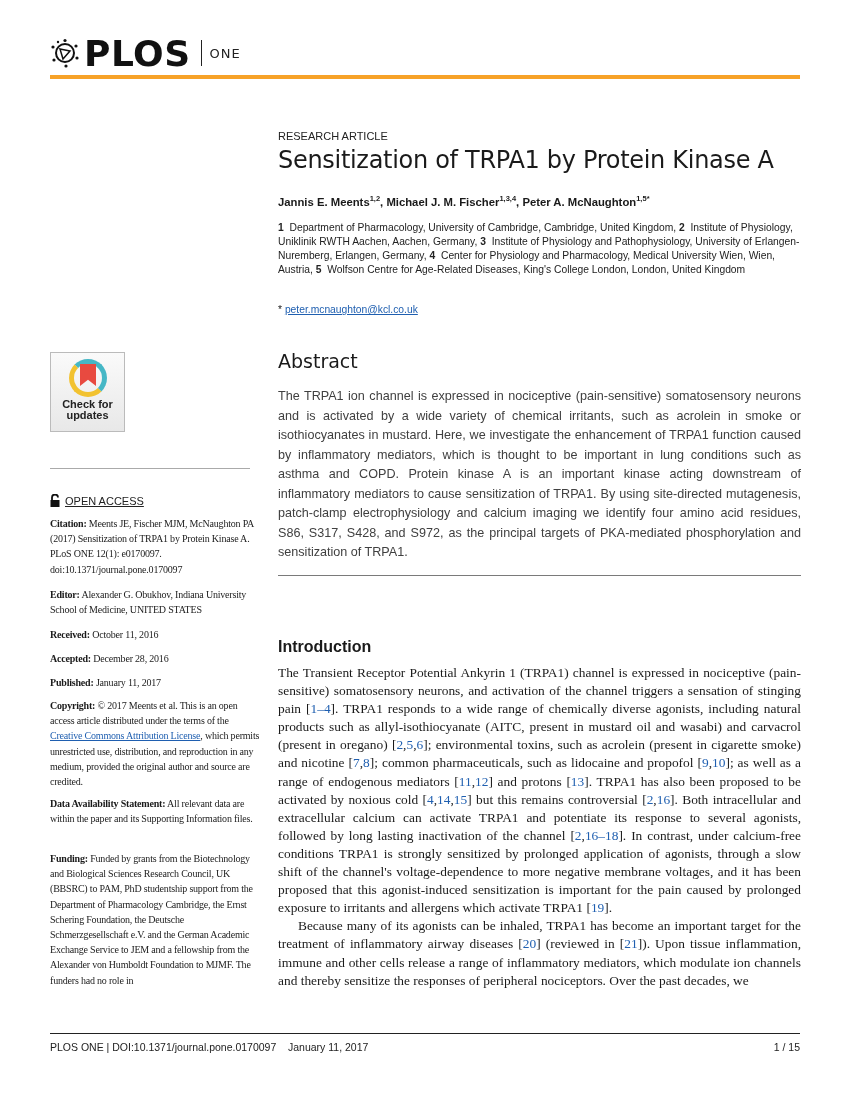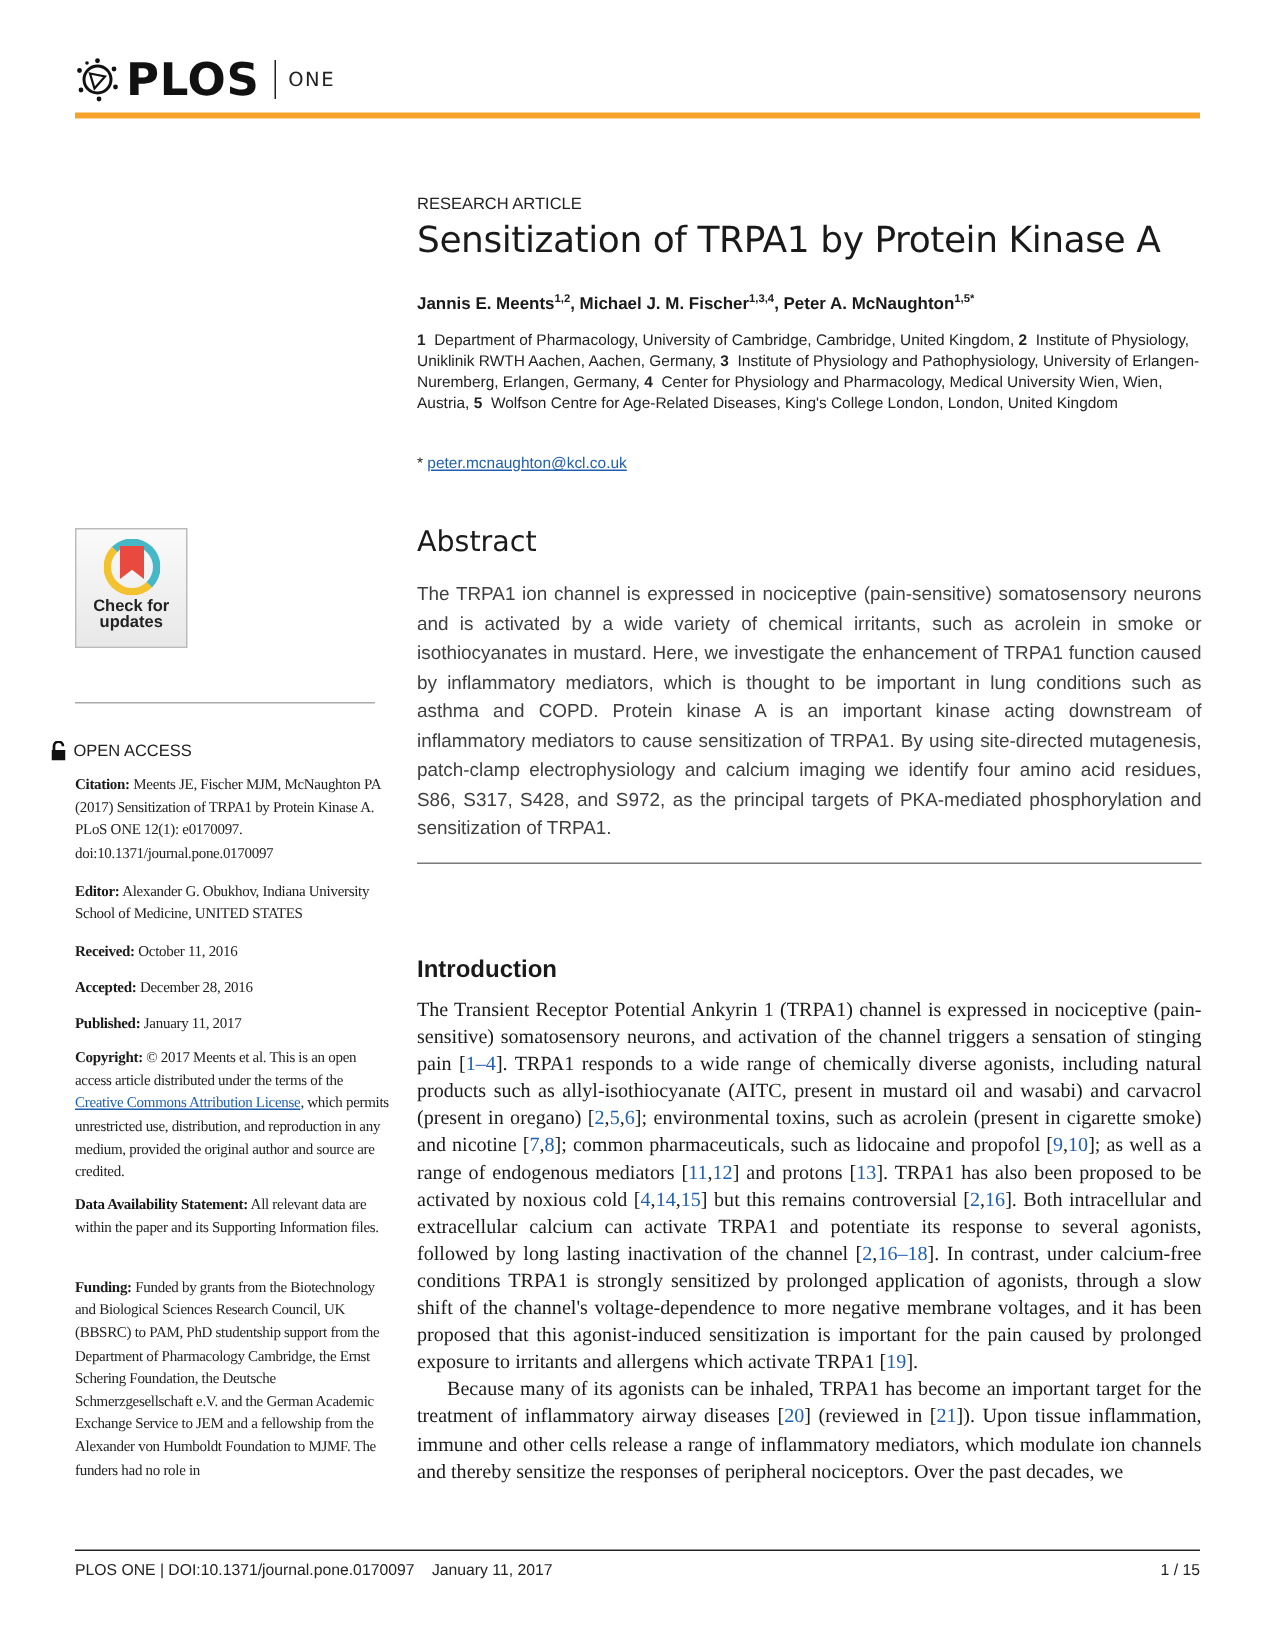--- a/index.html
+++ b/index.html
@@ -1,21 +1,21 @@
 <!DOCTYPE html>
 <html><head>
 <meta charset="utf-8">
 <style>
   html, body { margin: 0; padding: 0; background: #fff; }
   body { width: 850px; height: 1100px; position: relative; overflow: hidden; color: #1a1a1a; font-family: "Liberation Sans", sans-serif; }
   .abs { position: absolute; }
 
   
   #logo { left: 50px; top: 36px; height: 34px; display: flex; align-items: center; }
-  #logo .plos { font-family: "DejaVu Sans", sans-serif; font-weight: bold; font-size: 30px; letter-spacing: 0.5px; color: #111; margin-left: 4px; }
+  #logo .plos { font-family: "DejaVu Sans", sans-serif; font-weight: bold; font-size: 36px; letter-spacing: 0.5px; color: #111; margin-left: 4px; }
   #logo .sep { width: 1px; height: 26px; background: #222; margin: 0 8px 0 10px; }
   #logo .one { font-family: "DejaVu Sans", sans-serif; font-size: 13px; letter-spacing: 1px; color: #222; }
   #orange-bar { left: 50px; top: 75px; width: 750px; height: 4px; background: #f7a228; }
 
   
   .rc { left: 278px; width: 523px; }
   #article-type { top: 130px; font-size: 11px; color: #222; }
   #title { top: 146px; font-family: "DejaVu Sans", sans-serif; font-size: 24px; font-weight: normal; color: #1a1a1a; letter-spacing: -0.3px; white-space: nowrap; }
   #authors { top: 194px; font-size: 11.3px; font-weight: bold; color: #1a1a1a; }
   #authors sup { font-size: 7.5px; font-weight: bold; }
@@ -33,21 +33,21 @@
   #intro-body p { margin: 0; }
   #intro-body p + p { text-indent: 20px; }
   #intro-body a { color: #1f5fb0; text-decoration: none; }
 
   
   #check-updates { left: 50px; top: 352px; width: 75px; height: 80px; border: 1px solid #bbb; background: linear-gradient(#fafafa, #e8e8e8); box-sizing: border-box; text-align: center; }
   #check-updates .ring { position: absolute; left: 18px; top: 6px; width: 38px; height: 38px; border-radius: 50%; box-sizing: border-box; border: 5px solid #45b7c6; border-bottom-color: #f2c230; border-left-color: #f2c230; }
   #check-updates .flag { position: absolute; left: 29px; top: 11px; width: 16px; height: 22px; background: #e84a40; clip-path: polygon(0 0, 100% 0, 100% 100%, 50% 72%, 0 100%); }
   #check-updates .lbl { position: absolute; left: 0; right: 0; top: 46px; font-size: 11px; line-height: 11px; color: #222; font-weight: bold; }
   #left-rule { left: 50px; top: 468px; width: 200px; height: 1px; background: #aaa; }
-  #open-access { left: 34px; top: 494px; display: flex; align-items: center; font-size: 11px; color: #222; }
+  #open-access { left: 50px; top: 494px; display: flex; align-items: center; font-size: 11px; color: #222; text-decoration: underline; }
   #open-access .lock { margin-right: 5px; }
 
   .lc { left: 50px; width: 210px; font-family: Liberation Serif, serif; font-size: 10px; line-height: 15.2px; color: #222; letter-spacing: -0.2px; }
   .lc b { font-weight: bold; color: #1a1a1a; }
   .lc a { color: #1f5fb0; text-decoration: underline; text-align: center; }
   #citation { top: 516px; }
   #editor { top: 587px; }
   #received { top: 627px; }
   #accepted { top: 651px; }
   #published { top: 675px; }

